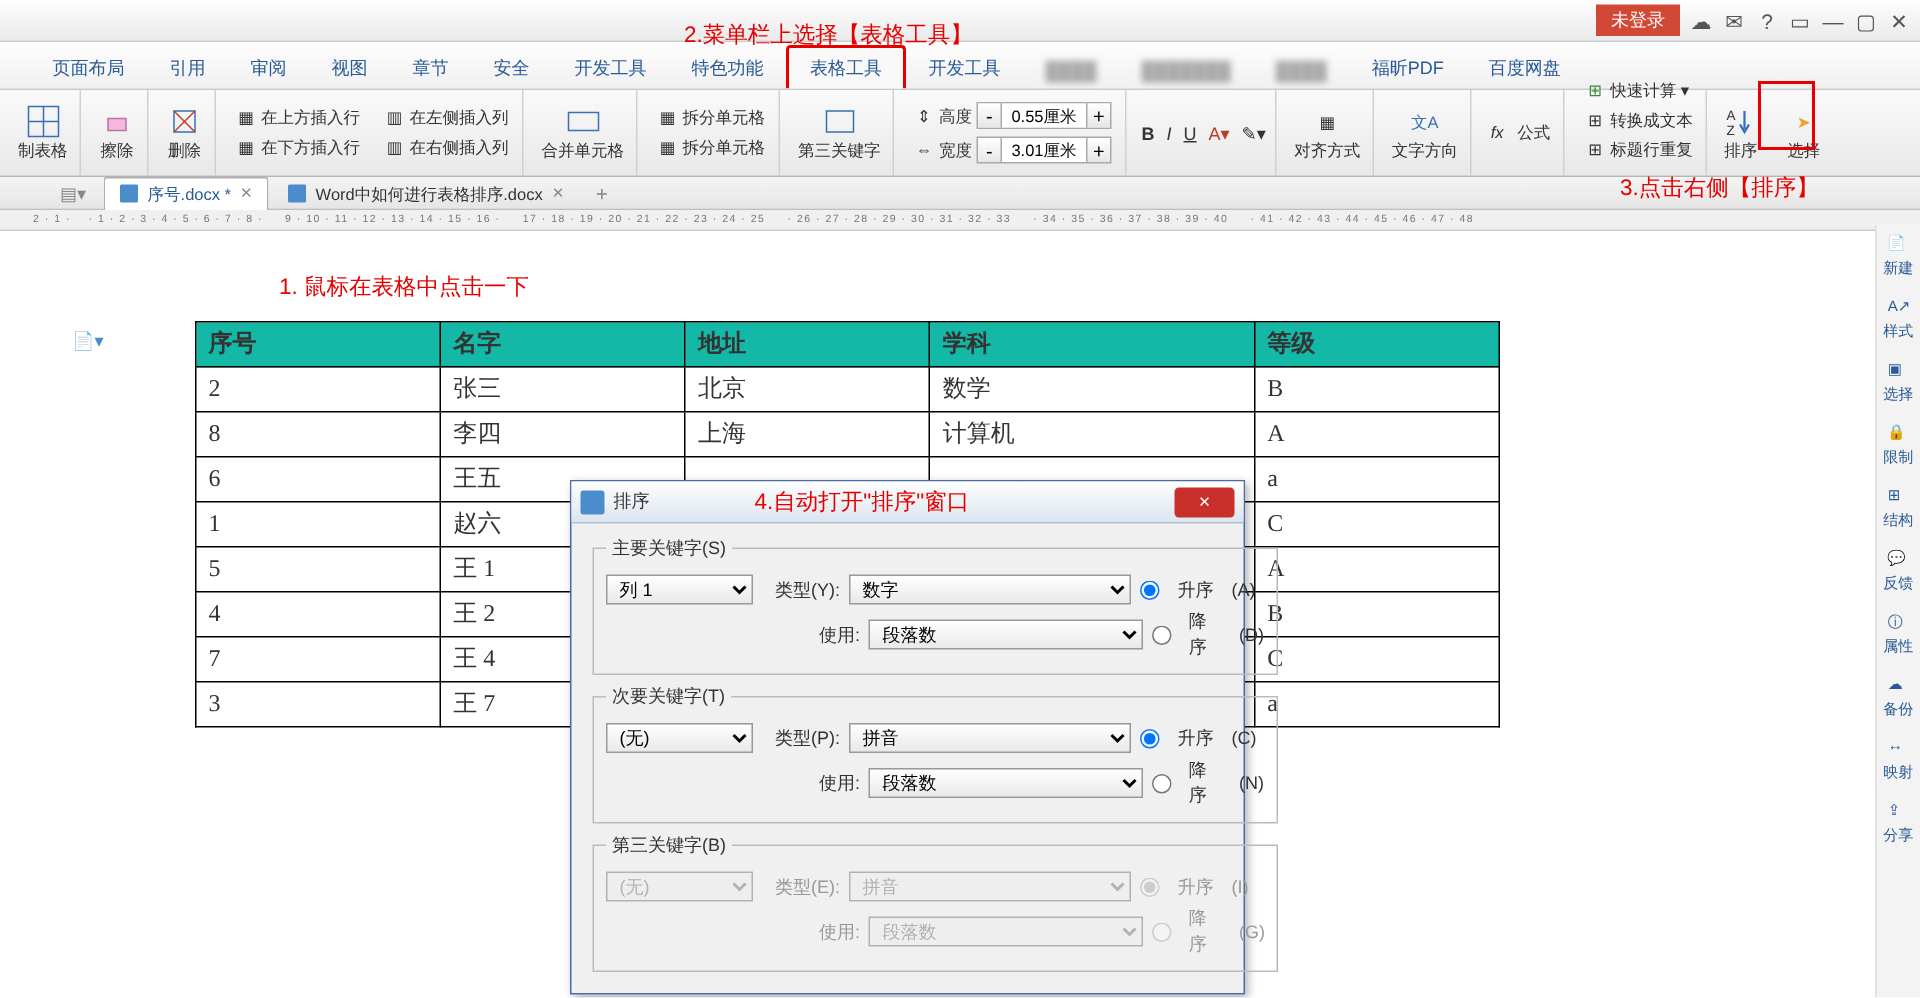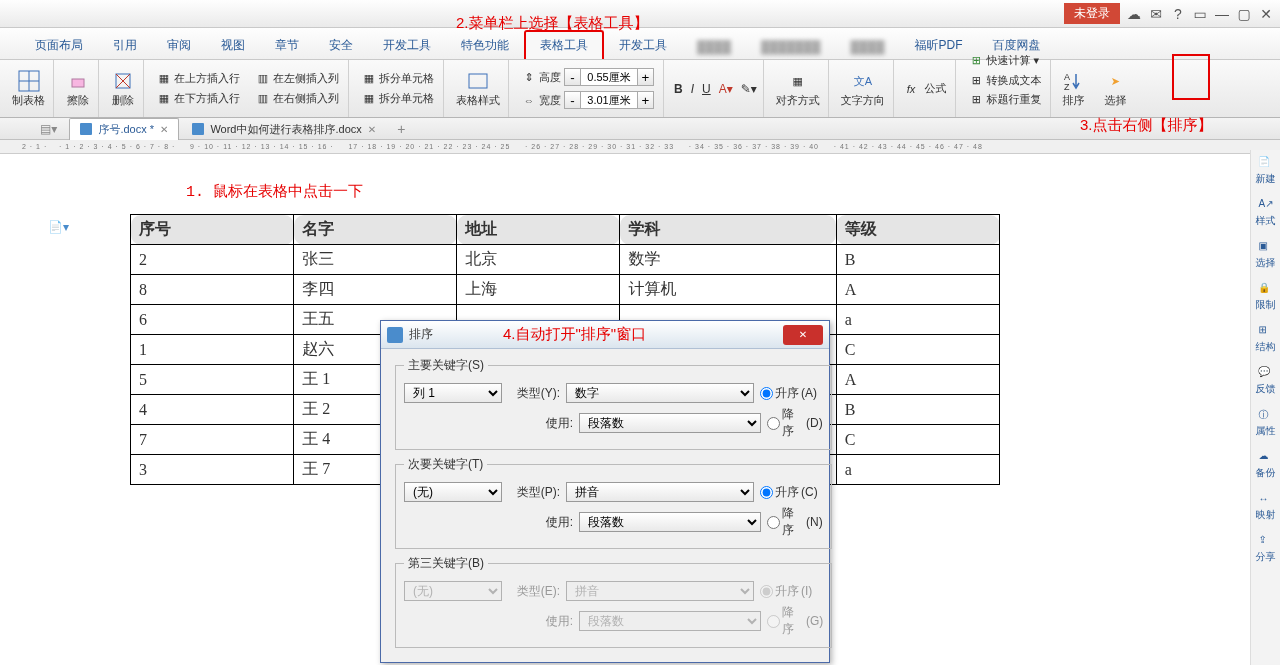--- a/index.html
+++ b/index.html
@@ -42,21 +42,21 @@
     .doc-tab .close { color: #888; font-size: 10px; }
     .add-tab { color: #888; padding: 0 8px; font-size: 14px; }
 
     
     .ruler { height: 14px; background: #f0f0f0; border-bottom: 1px solid #ccc; font-size: 7px; color: #777; padding-left: 22px; white-space: nowrap; overflow: hidden; line-height: 14px; letter-spacing: 1px; }
 
     
     .doc-area { position: relative; height: 515px; background: #fff; padding: 30px 40px 0 130px; overflow: hidden; }
     .table { border-collapse: collapse; width: 870px; }
     .table td, .table th { border: 1.5px solid #000; padding: 4px 8px; text-align: left; font-size: 16px; font-family: SimSun, serif; }
-    .table th { background: #e5e5e5; border-radius: 10px; }
+    .table th { background: #14b8a6; }
 
     
     .side-panel { position: absolute; right: 0; top: 150px; width: 30px; display: flex; flex-direction: column; align-items: center; gap: 12px; padding: 6px 0; background: #f3f3f3; border-left: 1px solid #ddd; height: 515px; }
     .side-item { display: flex; flex-direction: column; align-items: center; font-size: 10px; color: #2a5a96; cursor: pointer; gap: 2px; }
     .side-ico { width: 14px; height: 14px; }
 
     
     .dialog { position: absolute; left: 380px; top: 320px; width: 450px; background: #f0f0f0; border: 1px solid #4b6aa8; box-shadow: 2px 2px 6px rgba(0,0,0,0.3); z-index: 100; }
     .dialog-title { height: 28px; background: linear-gradient(#fff,#dbe5ee); display: flex; align-items: center; padding: 0 6px; font-size: 12px; border-bottom:1px solid #b0c0d4;}
     .dialog-title .tico { width:16px; height:16px; background:#4a8ccc; border-radius:2px; margin-right:6px;}
@@ -64,27 +64,27 @@
     .dialog-close { background: #c9302c; color:#fff; width:40px; height:20px; border-radius:3px; display:flex; align-items:center; justify-content:center; font-size:10px; cursor:pointer; }
     .dialog-body { padding: 8px 14px; }
     fieldset { border: 1px solid #bbb; margin-bottom: 6px; padding: 6px 8px; }
     legend { font-size: 12px; padding: 0 4px; }
     .frow { display: flex; align-items: center; gap: 6px; margin: 3px 0; font-size: 12px; }
     .frow label { min-width: 52px; text-align: right; }
     select, .sel { border: 1px solid #999; background: linear-gradient(#fff,#e9e9e9); font-size: 12px; height: 20px; padding: 0 4px; }
     select:disabled { color:#999; background:#eee;}
     .w120 { width: 98px; }
     .w160 { width: 188px; }
-    .radio { display: flex; align-items: center; gap: 2px; }
+    .radio { display: flex; align-items: center; gap: 12px; }
   </style>
 </head>
 <body>
 
 <div class="annotation" style="top:14px;left:456px;">2.菜单栏上选择【表格工具】</div>
-<div class="annotation" style="top:182px;left:186px;font-family:Liberation Mono, monospace;">1. 鼠标在表格中点击一下</div>
+<div class="annotation" style="top:182px;left:186px;">1. 鼠标在表格中点击一下</div>
 <div class="annotation" style="top:116px;left:1080px;">3.点击右侧【排序】</div>
 
 <div class="titlebar">
   <span class="title-center">&nbsp;</span>
   <div class="titlebar-right">
     <span class="login-badge">未登录</span>
     <span class="win-icon">☁</span>
     <span class="win-icon">✉</span>
     <span class="win-icon">?</span>
     <span class="win-icon">▭</span>
@@ -163,39 +163,49 @@
           <span class="ribbon-smicon">▥</span>
           <span>在左侧插入列</span>
         </div>
       <div class="ribbon-small">
           <span class="ribbon-smicon">▥</span>
           <span>在右侧插入列</span>
         </div>
     </div>
   </div>
   <div class="ribbon-group">
+    <div class="ribbon-big">
+        <div class="ribbon-icon">
+          <svg width="24" height="20">
+            <rect x="2" y="4" width="20" height="12" fill="none" stroke="#3a6fb7"></rect>
+          </svg>
+        </div>
+        <span>合并单元格</span>
+      </div>
+  </div>
+  <div class="ribbon-group">
     <div style="display:flex;flex-direction:column;gap:3px;">
       <div class="ribbon-small">
           <span class="ribbon-smicon">▦</span>
           <span>拆分单元格</span>
         </div>
       <div class="ribbon-small">
           <span class="ribbon-smicon">▦</span>
           <span>拆分单元格</span>
         </div>
     </div>
   </div>
   <div class="ribbon-group">
     <div class="ribbon-big">
         <div class="ribbon-icon">
           <svg width="24" height="20">
             <rect x="3" y="3" width="18" height="14" fill="none" stroke="#3a6fb7"></rect>
           </svg>
         </div>
-        <span>表格样式</span>
+        <span>第三关键字</span>
       </div>
   </div>
   <div class="ribbon-group">
     <div style="display:flex;flex-direction:column;gap:3px;">
       <div class="ribbon-small">
           <span class="ribbon-smicon">⇕</span>
           <span>高度</span>
         <div class="spinner">
             <button>-</button>
             <input value="0.55厘米" style="">

